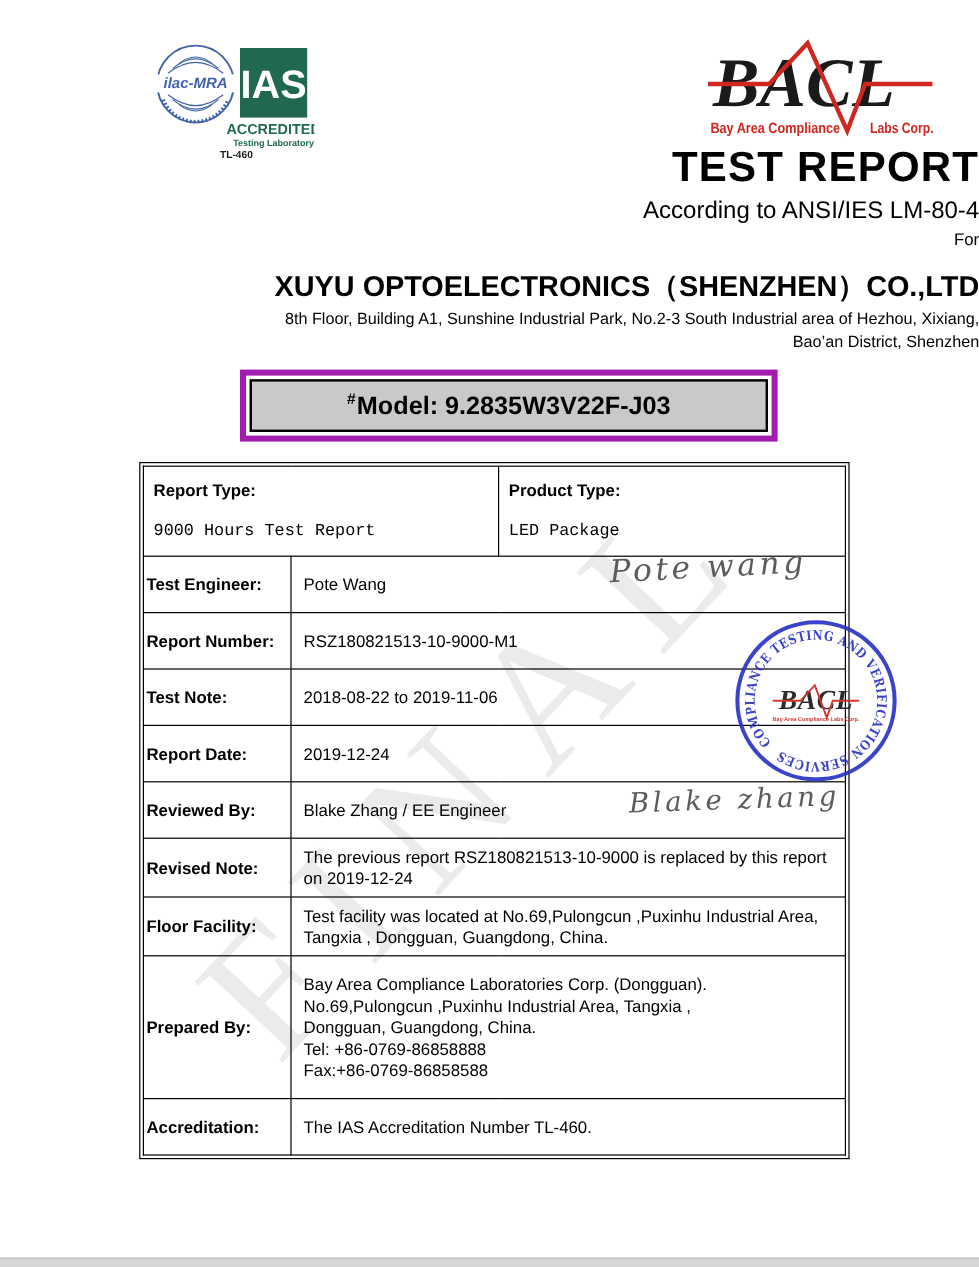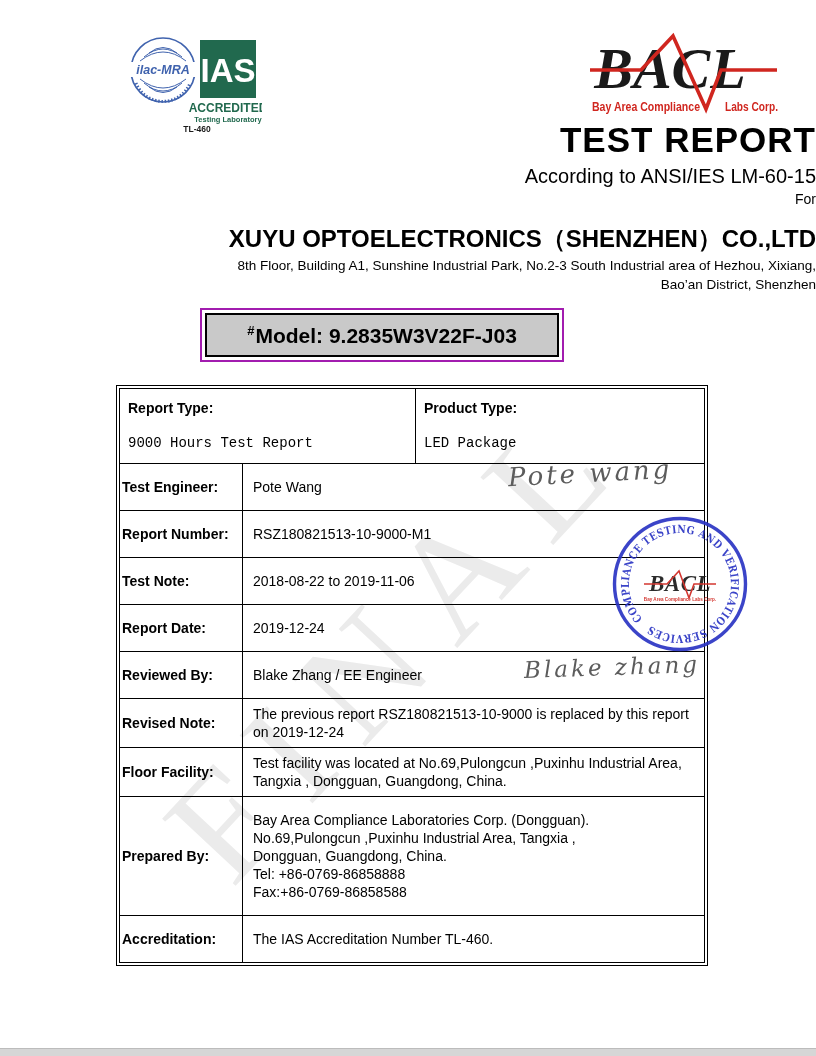--- a/index.html
+++ b/index.html
@@ -14,21 +14,21 @@
 
   
   .center-text { position:absolute; left:0; width:816px; text-align:right; z-index:1; }
   .title    { top:120px; font-size:35px; font-weight:bold; letter-spacing:1px; }
   .subtitle { top:165px; font-size:20px; }
   .for-line { top:191px; font-size:14px; }
   .company  { top:223px; font-size:24px; font-weight:bold; }
   .address  { top:256px; font-size:13.5px; line-height:19px; }
 
   
-  .model-outer { position:absolute; left:200px; top:308px; width:364px; border:2px solid #a21caf; padding:3px; background:#fff; z-index:1; }
+  .model-outer { position:absolute; left:200px; top:308px; width:448px; border:5px solid #a21caf; padding:3px; background:#fff; z-index:1; }
   .model-inner { border:2px solid #000; background:#c9c9c9; height:44px; display:flex; align-items:center; justify-content:center; font-weight:bold; font-size:21px; }
   .model-inner sup { font-size:13px; font-weight:bold; margin-right:1px; }
 
   
   .watermark { position:absolute; left:30px; top:340px; width:730px; height:600px;
     display:flex; align-items:center; justify-content:center;
     transform:rotate(-47deg); font-family:"Liberation Serif", serif;
     font-size:152px; letter-spacing:28px; color:#ebebeb; z-index:0; white-space:nowrap; }
 
   
@@ -83,21 +83,21 @@
   <div class="logo-right">
     <svg width="200" height="95" viewBox="0 0 200 95">
       <text x="85" y="64" text-anchor="middle" font-family="Liberation Serif, serif" font-size="58" font-weight="bold" font-style="italic" fill="#1a1a1a">BACL</text>
       <path d="M 5 46 L 56 46 L 88 12 L 121 85 L 136 46 L 192 46" fill="none" stroke="#D0261F" stroke-width="3.6"></path>
       <text x="7" y="87" font-family="Liberation Sans, sans-serif" font-size="12.5" font-weight="bold" fill="#D0261F" textLength="108" lengthAdjust="spacingAndGlyphs">Bay Area Compliance</text>
       <text x="140" y="87" font-family="Liberation Sans, sans-serif" font-size="12.5" font-weight="bold" fill="#D0261F" textLength="53" lengthAdjust="spacingAndGlyphs">Labs Corp.</text>
     </svg>
   </div>
 
   <div class="center-text title">TEST REPORT</div>
-  <div class="center-text subtitle">According to ANSI/IES LM-60-15</div>
+  <div class="center-text subtitle">According to ANSI/IES LM-80-4</div>
   <div class="center-text company">XUYU OPTOELECTRONICS（SHENZHEN）CO.,LTD</div>
   <div class="center-text for-line">For</div>
   <div class="center-text address">
     <div>8th Floor, Building A1, Sunshine Industrial Park, No.2-3 South Industrial area of Hezhou, Xixiang,</div>
     <div>Bao’an District, Shenzhen</div>
   </div>
 
   <div class="model-outer">
     <div class="model-inner">
       <span class="model-text"><sup>#</sup><span>Model: 9.2835W3V22F-J03</span></span>

